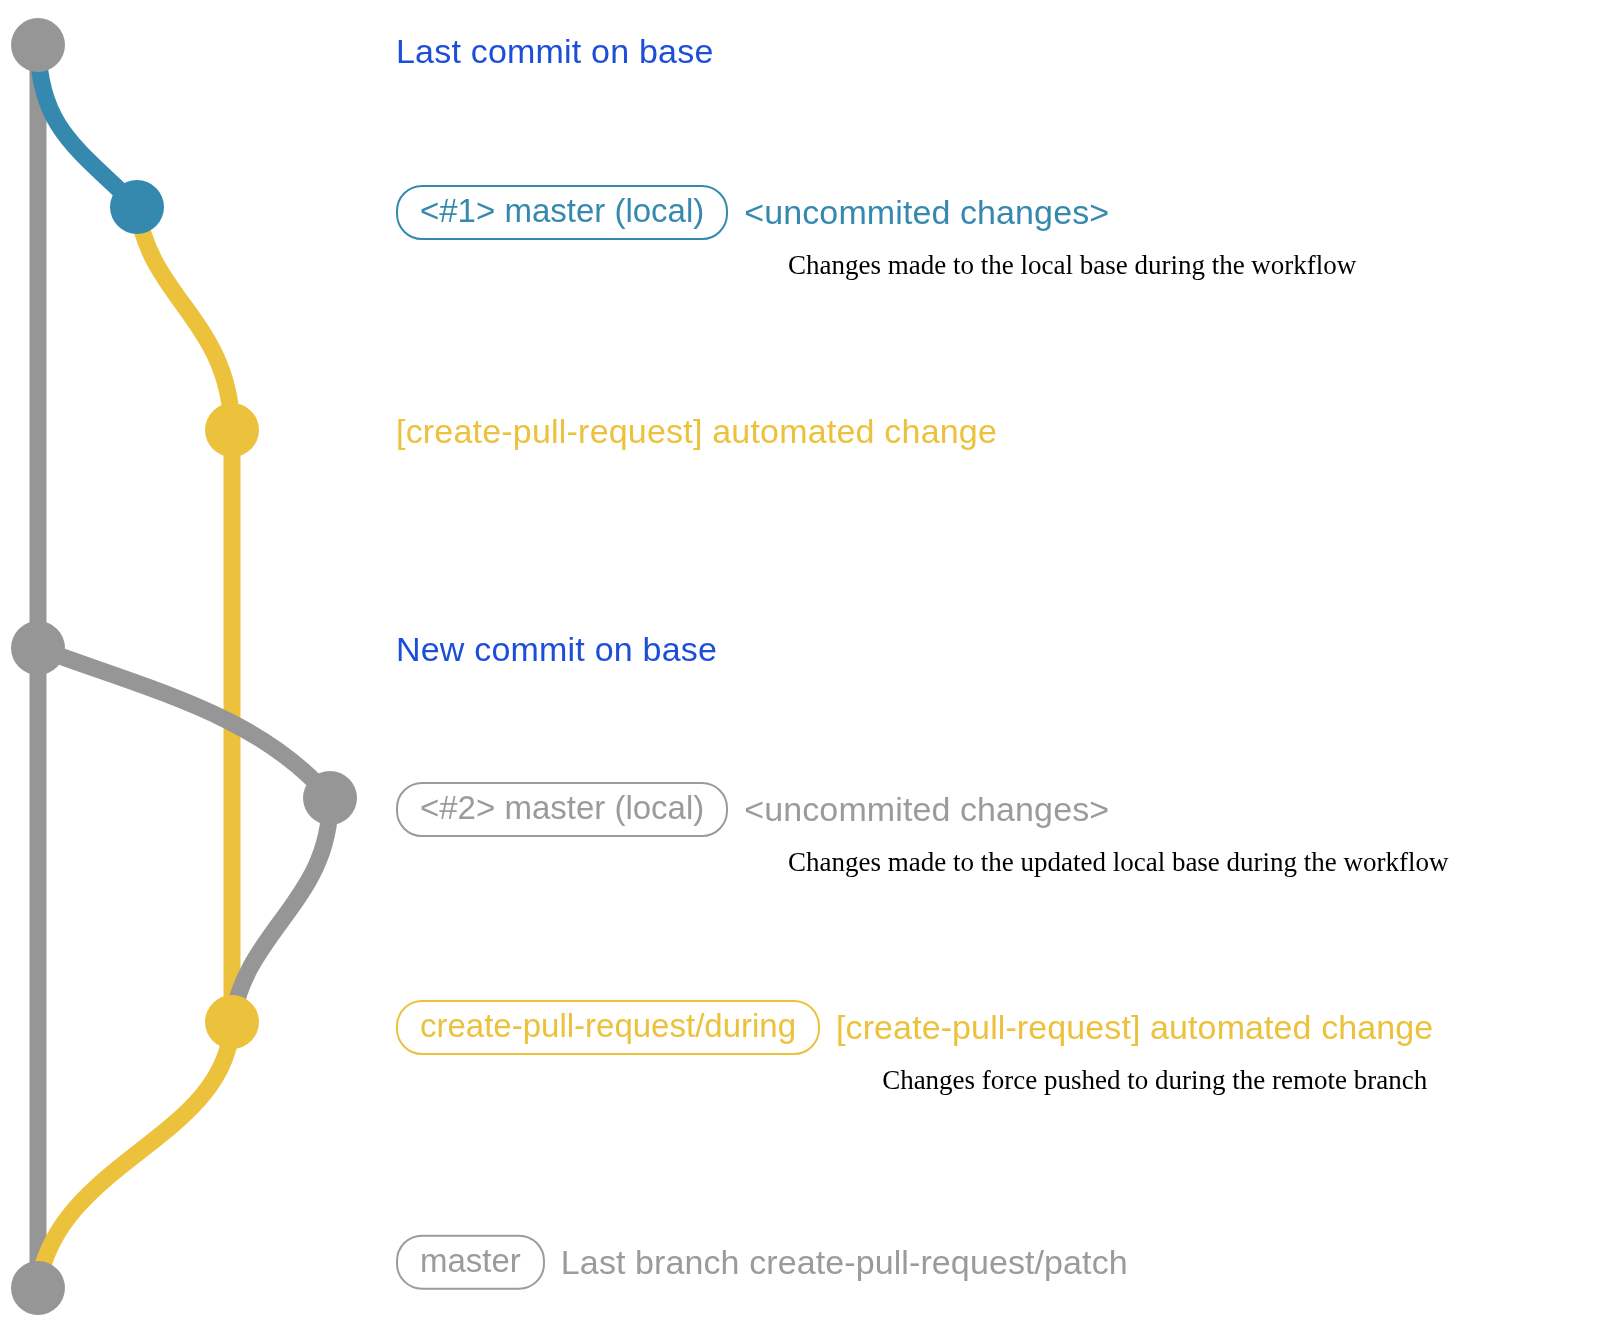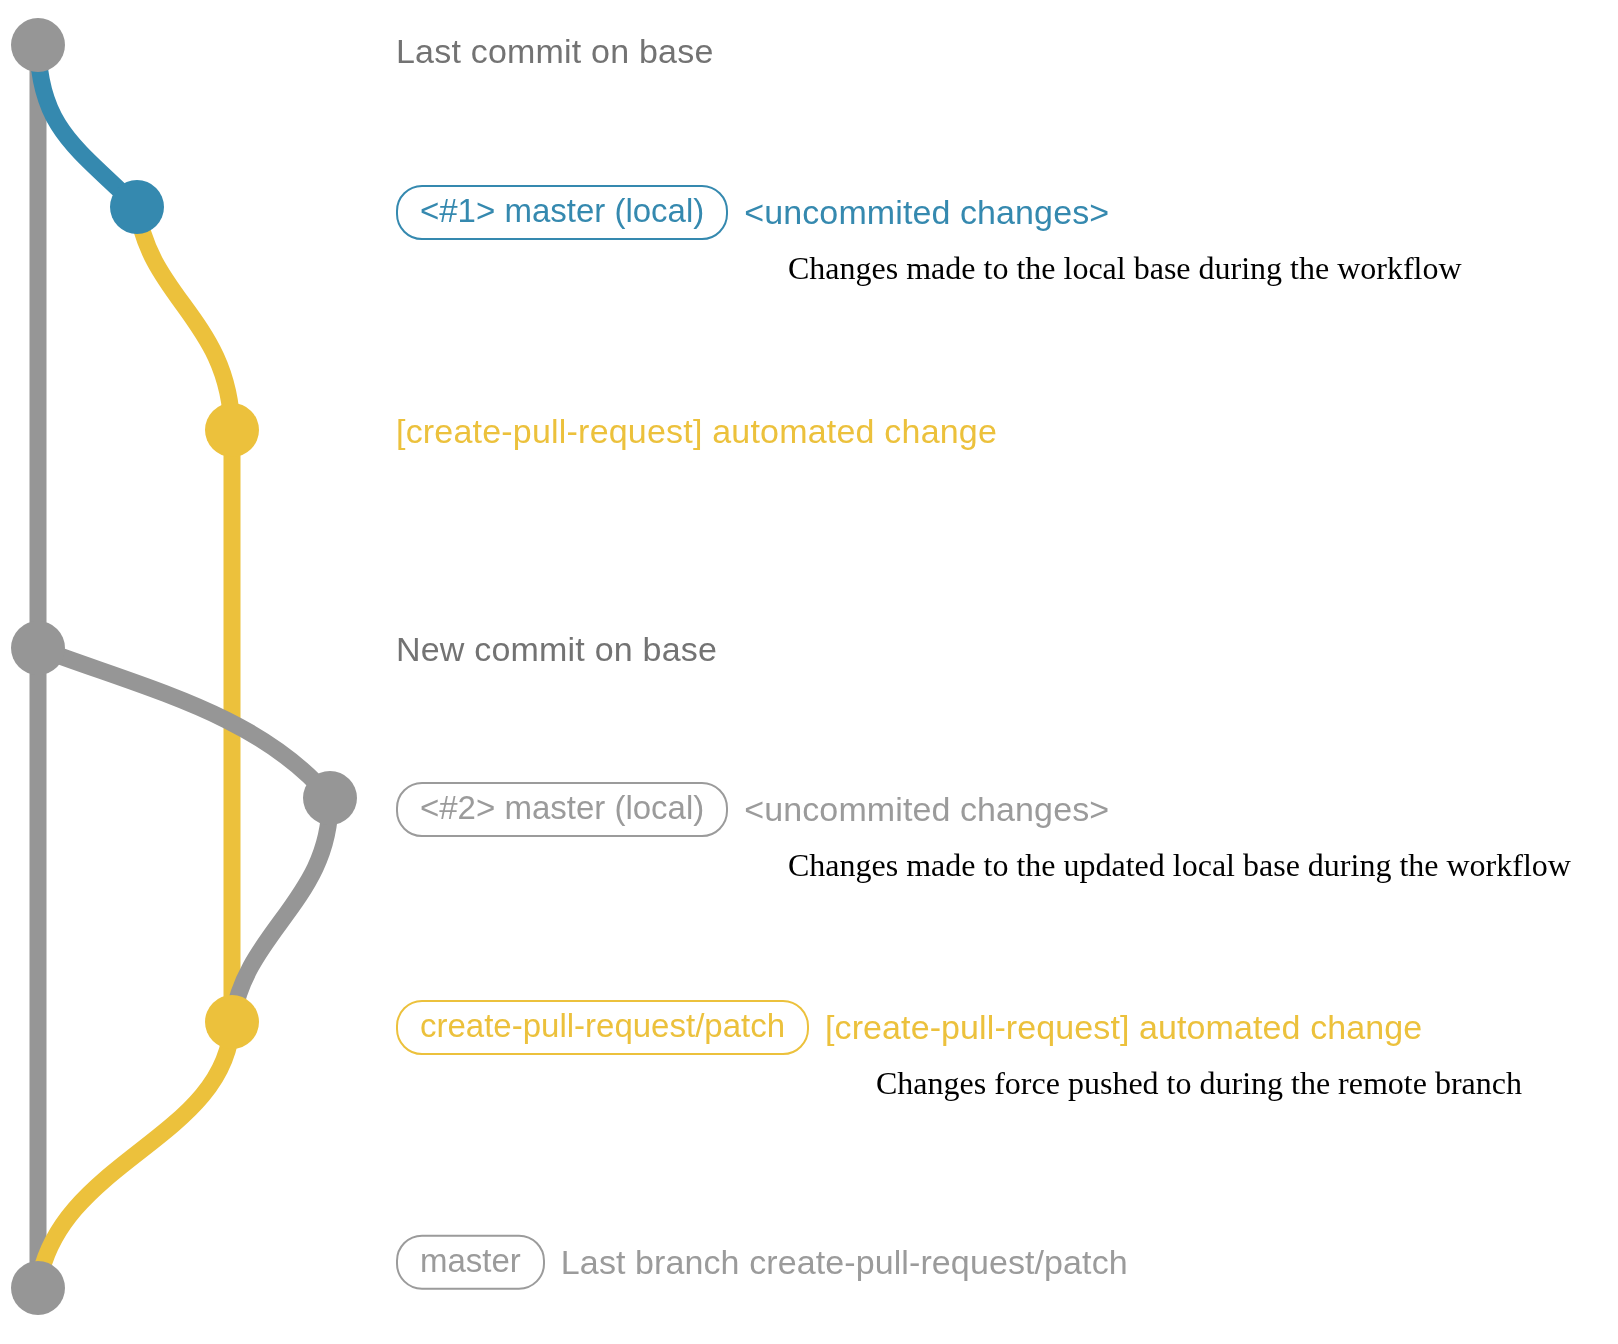--- a/index.html
+++ b/index.html
@@ -69,27 +69,27 @@
     font-family: "Liberation Sans", sans-serif;
     font-size: 34px;
     margin-left: 16px;
     letter-spacing: 0.1px;
   }
   .commit-msg.blue  { color: #3589AF; }
   .commit-msg.gray  { color: #9b9b9b; }
   .commit-msg.yellow{ color: #ECC13C; }
   .desc {
     font-family: "Liberation Serif", serif;
-    font-size: 32px;
+    font-size: 27px;
     color: #000000;
     white-space: nowrap;
     text-align: center;
   }
   .heading-gray {
-    color: #737373;
+    color: #1d4ed8;
   }
 </style>
 </head>
 <body>
 
 <div id="canvas">
 
   <svg id="graph-svg" viewBox="0 0 1618 1344" xmlns="http://www.w3.org/2000/svg">
 
     <path d="M 38 45 L 38 1288" stroke="#969696" stroke-width="17" fill="none" stroke-linecap="round"></path>
@@ -138,21 +138,21 @@
   <div class="row-stack" style="left:396px; top:782px;">
     <div class="row" style="position:relative; left:0; top:0;">
       <span class="badge gray">&lt;#2&gt; master (local)</span>
       <span class="commit-msg gray">&lt;uncommited changes&gt;</span>
     </div>
     <div class="desc" style="margin-left:392px; margin-top:10px;">Changes made to the updated local base during the workflow</div>
   </div>
 
   <div class="row-stack" style="left:396px; top:1000px;">
     <div class="row" style="position:relative; left:0; top:0;">
-      <span class="badge yellow">create-pull-request/patch</span>
+      <span class="badge yellow">create-pull-request/during</span>
       <span class="commit-msg yellow">[create-pull-request] automated change</span>
     </div>
     <div class="desc" style="margin-left:480px; margin-top:10px;">Changes force pushed to during the remote branch</div>
   </div>
 
   <div class="row" style="left:396px; top:1262px; transform:translateY(-50%);">
     <span class="badge gray">master</span>
     <span class="commit-msg gray">Last branch create-pull-request/patch</span>
   </div>
 

